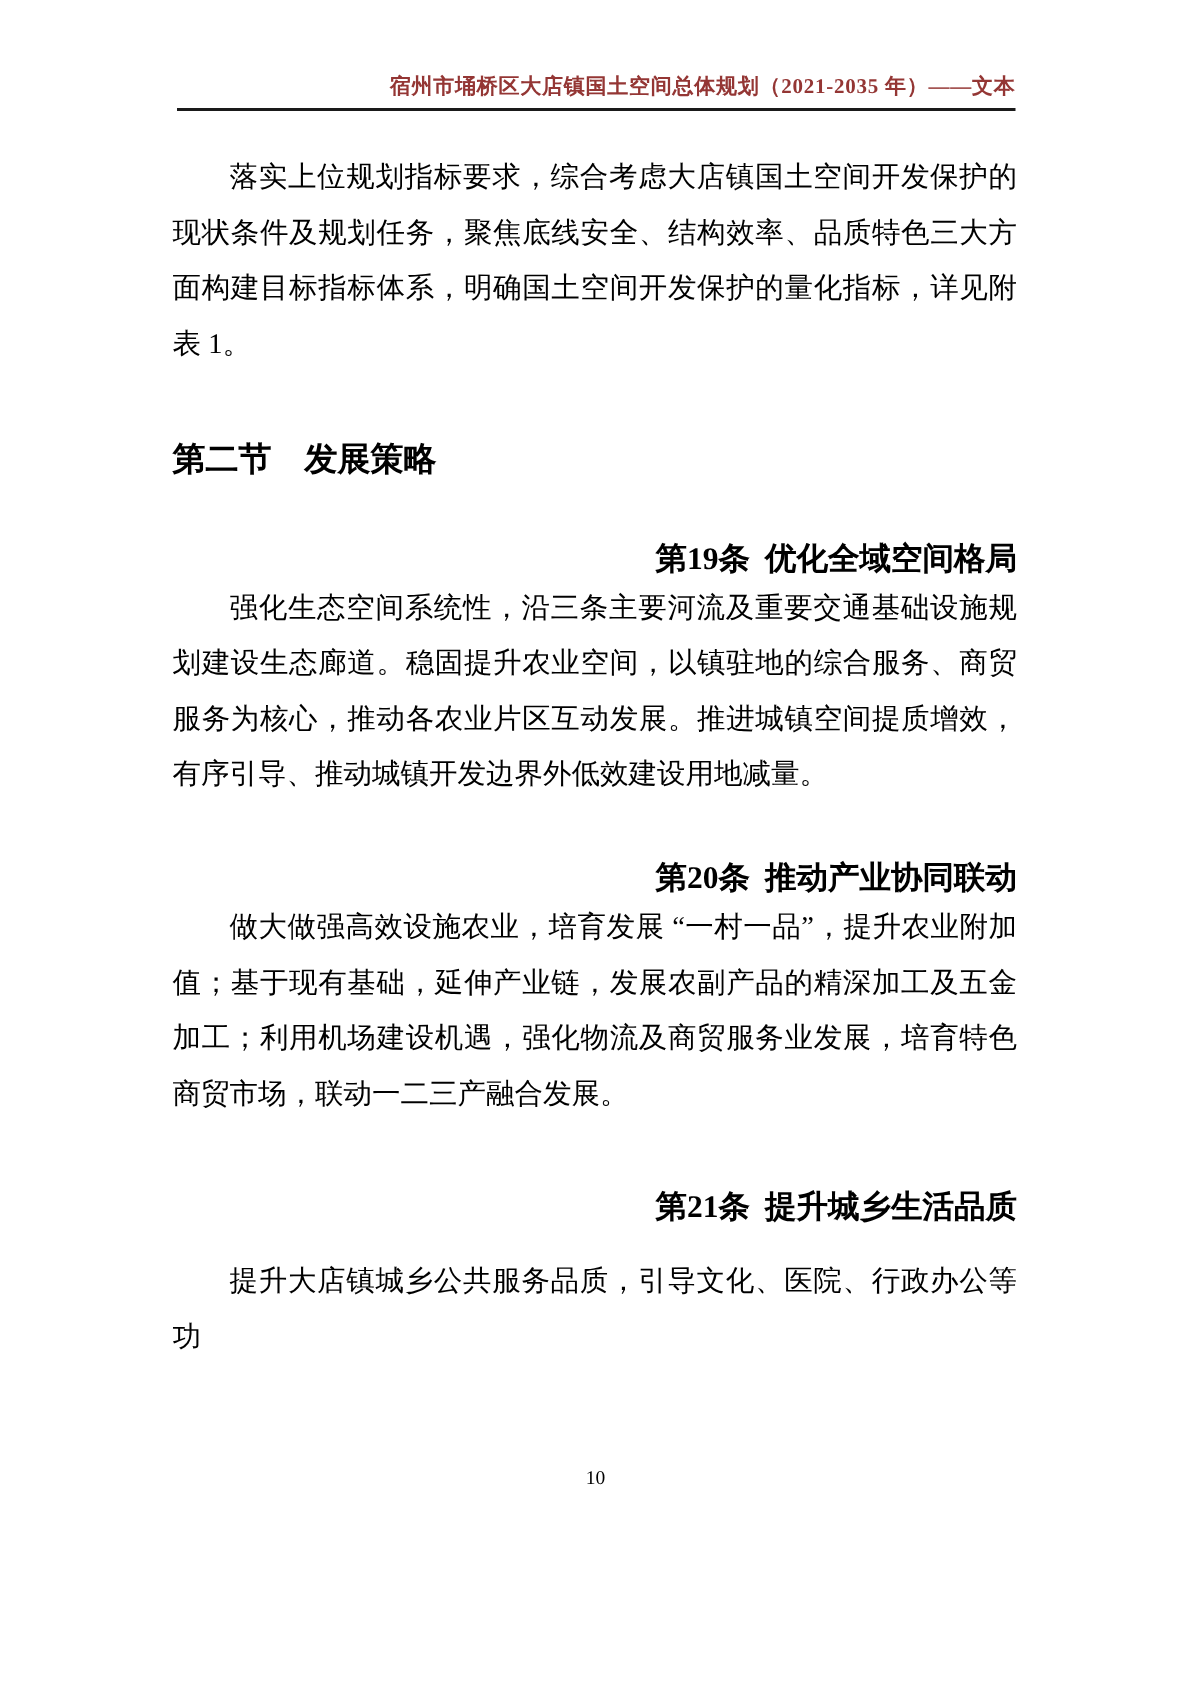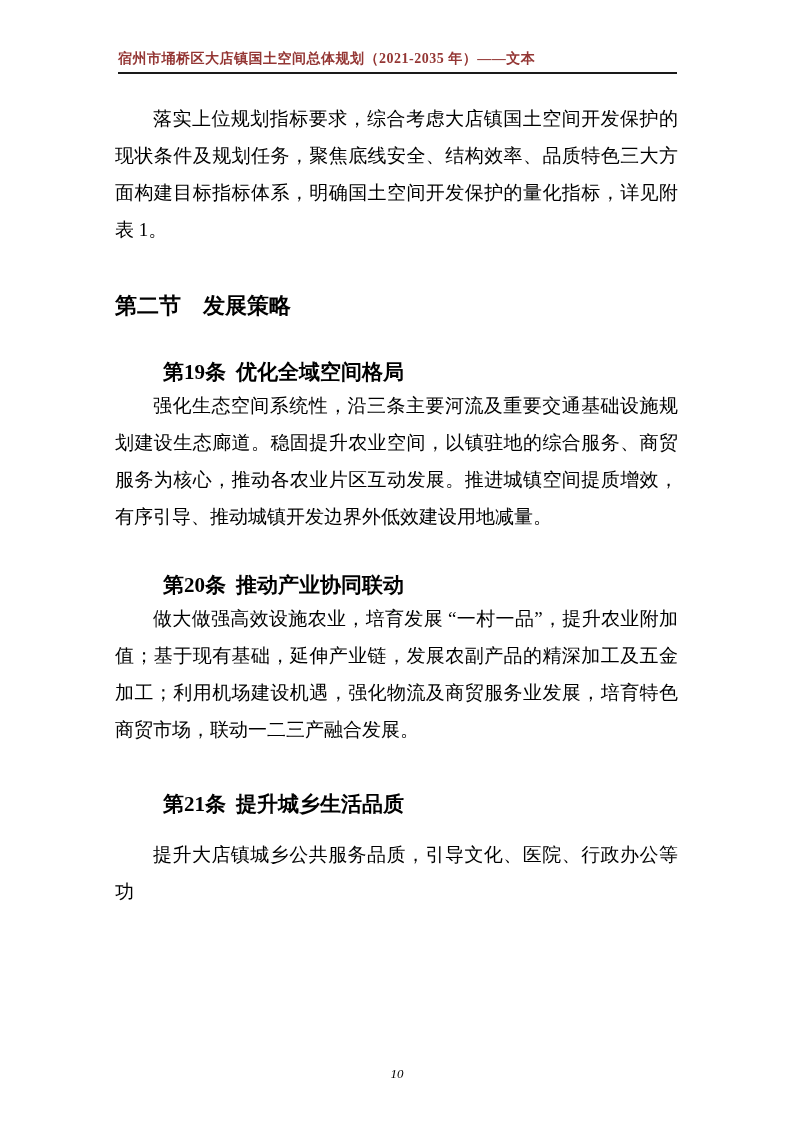--- a/index.html
+++ b/index.html
@@ -15,20 +15,21 @@
     overflow: hidden;
     font-family: "Liberation Serif", "DejaVu Serif", serif;
     color: #000000;
   }
   
   .page-header {
     position: absolute;
     top: 50px;
     left: 118px;
     right: 117px;
+    text-align: right;
     border-bottom: 2px solid #1a1a1a;
     padding-bottom: 4px;
   }
   .header-title {
     font-size: 14px;
     line-height: 18px;
     font-weight: bold;
     color: #943634;
     letter-spacing: 0.5px;
     white-space: nowrap;
@@ -56,39 +57,38 @@
     line-height: 32px;
     font-weight: bold;
     text-align: left;
     text-indent: 0;
   }
   .article-heading {
     margin: 0 0 0 48px;
     font-size: 21px;
     line-height: 30px;
     font-weight: bold;
-    text-align: left;
+    text-align: right;
     text-indent: 0;
   }
   .article-heading .article-number {
     margin-right: 10px;
   }
   .mt-art19 { margin-top: 35px; }
   .mt-para  { }
   .mt-art20 { margin-top: 35px; }
   .mt-art21 { margin-top: 41px; }
   .mt-last  { margin-top: 17px; }
   
   .page-footer {
     position: absolute;
-    top: 1064px;
+    top: 976px;
     left: 0;
     width: 100%;
     text-align: center;
-    font-style: italic;
   }
   .page-number {
     font-size: 13px;
     line-height: 16px;
     color: #000000;
   }
 </style>
 </head>
 <body>
 

